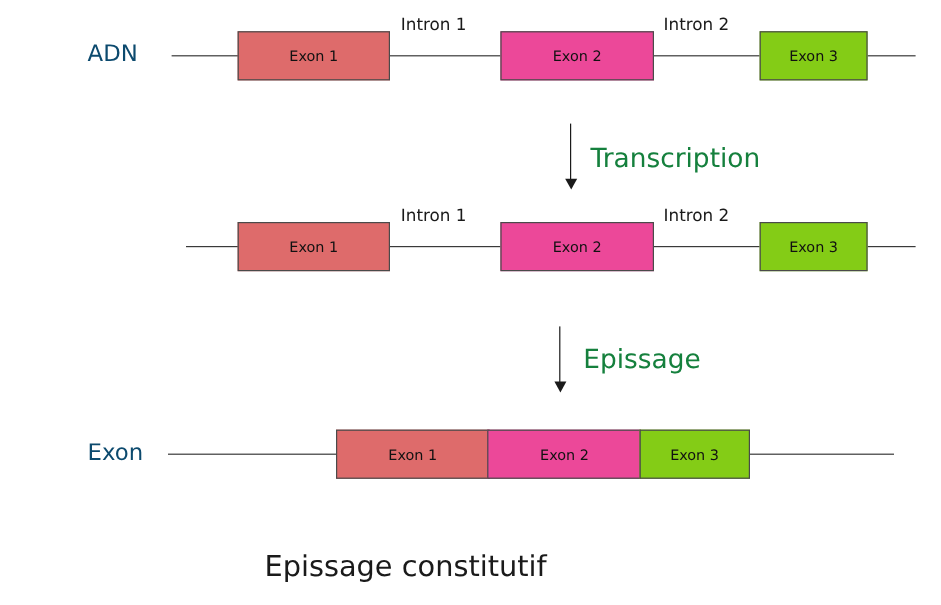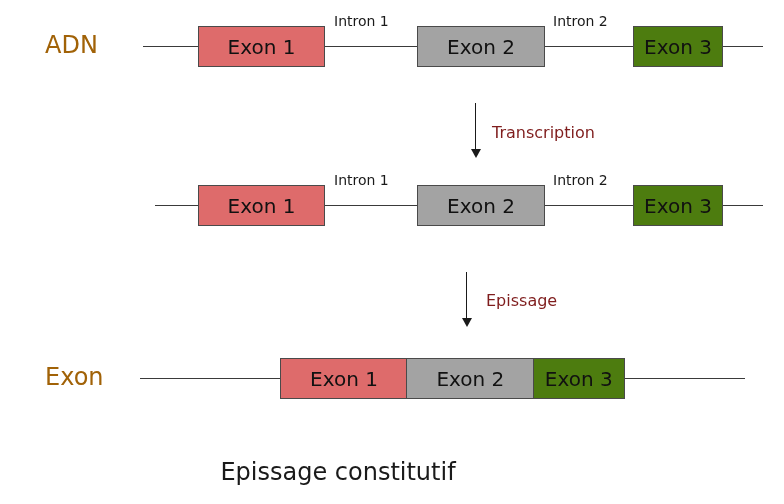--- a/index.html
+++ b/index.html
@@ -18,52 +18,53 @@
   #diagram-canvas {
     position: absolute;
     left: 0; top: 0;
     width: 784px;
     height: 504px;
   }
 
   
   .row-label {
     position: absolute;
-    font-size: 24px;
+    font-size: 19px;
     line-height: 19px;
-    color: #a16207;
+    color: #0c4a6e;
     white-space: nowrap;
+    margin-left: 28px;
   }
   .seg-label {
     position: absolute;
     font-size: 14px;
     line-height: 18px;
     color: #1a1a1a;
     white-space: nowrap;
   }
   .strand-line {
     position: absolute;
     height: 0;
     border-top: 1.6px solid #3a3a3a;
   }
   .exon-box {
     position: absolute;
     box-sizing: border-box;
     border: 1.6px solid #4a4a4a;
     display: flex;
     align-items: center;
     justify-content: center;
-    font-size: 20px;
+    font-size: 12px;
     line-height: 18px;
     color: #111111;
     white-space: nowrap;
   }
   .exon-red    { background: #DE6B6B; }
-  .exon-yellow { background: #a3a3a3; text-align: right; }
-  .exon-green  { background: #4d7c0f; }
+  .exon-yellow { background: #ec4899; text-align: right; }
+  .exon-green  { background: #84cc16; }
 
   
   .exon-fused { border-right-width: 1.6px; }
 
   
   .arrow-wrap {
     position: absolute;
   }
   .arrow-shaft {
     position: absolute;
@@ -76,24 +77,24 @@
     position: absolute;
     left: -4.2px;
     width: 0;
     height: 0;
     border-left: 5px solid transparent;
     border-right: 5px solid transparent;
     border-top: 9px solid #1a1a1a;
   }
   .arrow-label {
     position: absolute;
-    font-size: 16px;
+    font-size: 22px;
     line-height: 18px;
     white-space: nowrap;
-    color: #7f1d1d;
+    color: #15803d;
   }
 
   
   #figure-caption {
     position: absolute;
     left: 0;
     width: 676px;
     top: 458px;
     text-align: center;
     font-size: 24px;

